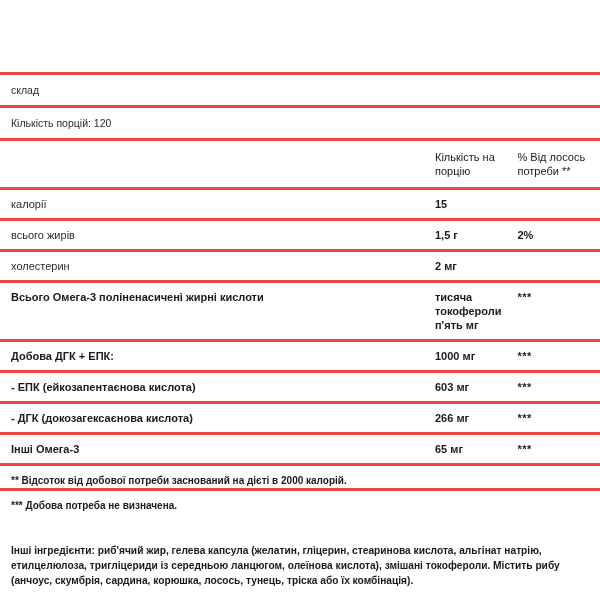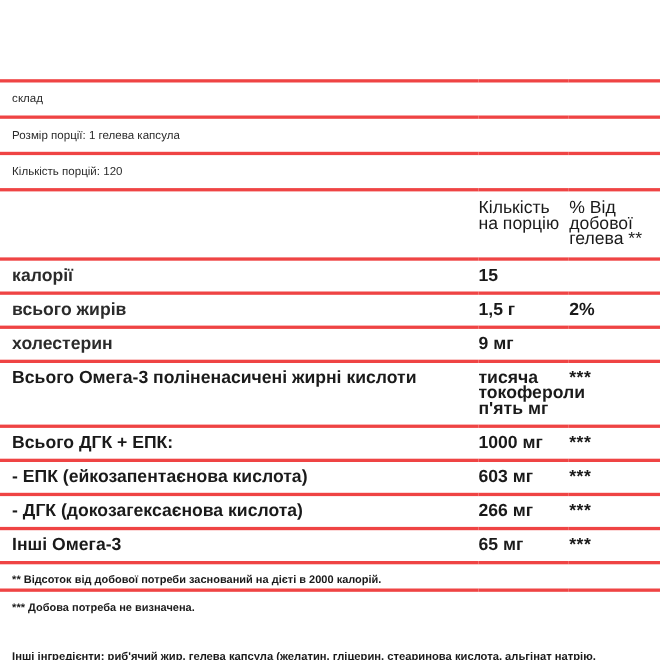--- a/index.html
+++ b/index.html
@@ -30,38 +30,38 @@
     width: 100%;
     border-collapse: collapse;
     table-layout: fixed;
   }
   .facts-table tr {
     border-top: 3px solid #ef4444;
   }
   .facts-table td {
     padding: 7px 4px 7px 0;
     vertical-align: top;
-    font-size: 16px;
+    font-size: 11px;
     line-height: 14px;
   }
   .col-name  { width: 427px; padding-left: 11px !important; }
   .col-amt   { width: 81px;  }
   .col-pct   { width: 81px;  }
 
   .cell-head {
     font-size: 10px;
     line-height: 13px;
     color: #1a1a1a;
     font-weight: 400;
     padding-top: 9px !important;
     padding-bottom: 9px !important;
   }
   .row-head { border-top: 1px solid #ededed; }
 
-  .lbl-light { font-weight: 700; color: #2b2b2b; }
+  .lbl-light { font-weight: 400; color: #2b2b2b; }
   .lbl-semi  { font-weight: 700; }
   .val-semi  { font-weight: 700; }
 
   .stars { font-weight: 700; letter-spacing: 0.5px; }
 
   .r-intro td {
     font-size: 10.5px;
     font-weight: 400;
     color: #2b2b2b;
     padding-top: 8px;
@@ -103,64 +103,59 @@
       <col class="col-pct">
     </colgroup>
     <tbody>
 
       <tr class="r-intro">
         <td class="col-name lbl-light">склад</td>
         <td class="col-amt"></td>
         <td class="col-pct"></td>
       </tr>
 
-      <tr class="r-intro">
-        <td class="col-name lbl-light">Розмір порції: 1 гелева капсула</td>
-        <td class="col-amt"></td>
-        <td class="col-pct"></td>
-      </tr>
 
       <tr class="r-intro">
         <td class="col-name lbl-light">Кількість порцій: 120</td>
         <td class="col-amt"></td>
         <td class="col-pct"></td>
       </tr>
 
       <tr class="row-head">
         <td class="col-name cell-head"></td>
         <td class="col-amt cell-head">Кількість на порцію</td>
-        <td class="col-pct cell-head">% Від добової гелева **</td>
+        <td class="col-pct cell-head">% Від лосось потреби **</td>
       </tr>
 
       <tr>
         <td class="col-name lbl-light">калорії</td>
         <td class="col-amt val-semi">15</td>
         <td class="col-pct val-semi"></td>
       </tr>
 
       <tr>
         <td class="col-name lbl-light">всього жирів</td>
         <td class="col-amt val-semi">1,5 г</td>
         <td class="col-pct val-semi">2%</td>
       </tr>
 
       <tr>
         <td class="col-name lbl-light">холестерин</td>
-        <td class="col-amt val-semi">9 мг</td>
+        <td class="col-amt val-semi">2 мг</td>
         <td class="col-pct val-semi"></td>
       </tr>
 
       <tr>
         <td class="col-name lbl-semi">Всього Омега-3 поліненасичені жирні кислоти</td>
         <td class="col-amt val-semi">тисяча токофероли п'ять мг</td>
         <td class="col-pct val-semi stars">***</td>
       </tr>
 
       <tr>
-        <td class="col-name lbl-semi">Всього ДГК + ЕПК:</td>
+        <td class="col-name lbl-semi">Добова ДГК + ЕПК:</td>
         <td class="col-amt val-semi">1000 мг</td>
         <td class="col-pct val-semi stars">***</td>
       </tr>
 
       <tr>
         <td class="col-name lbl-semi">- ЕПК (ейкозапентаєнова кислота)</td>
         <td class="col-amt val-semi">603 мг</td>
         <td class="col-pct val-semi stars">***</td>
       </tr>
 

